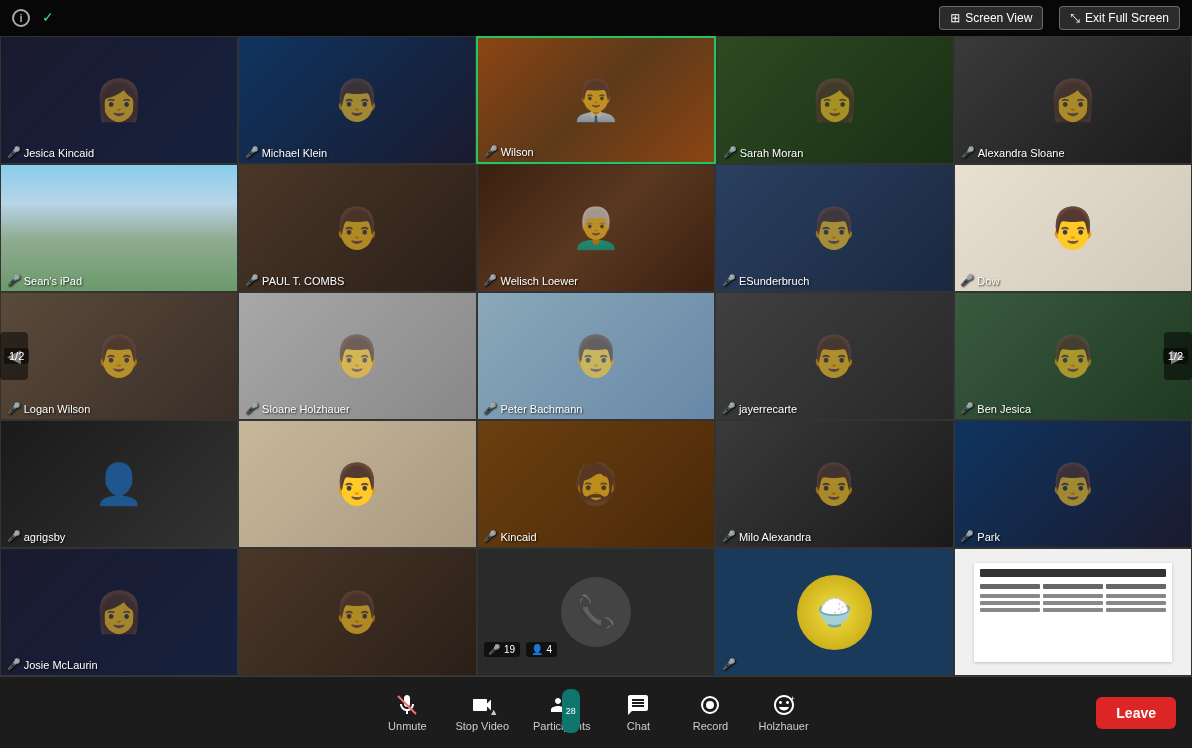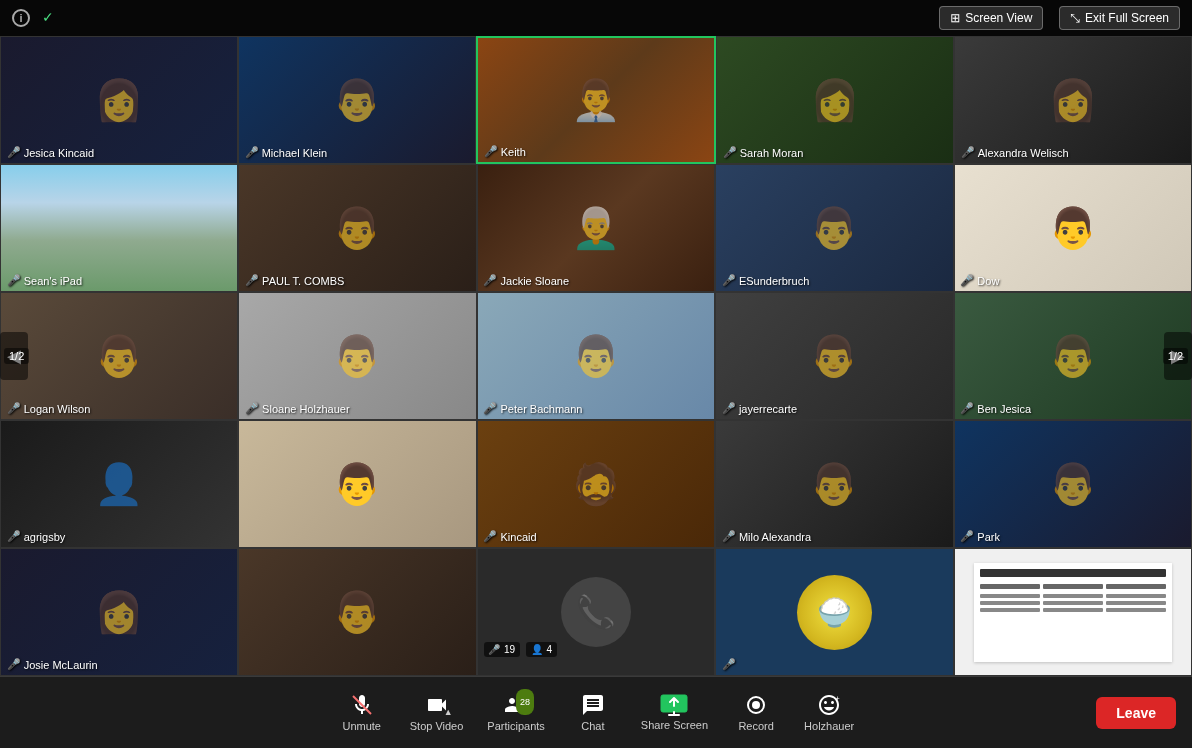--- a/index.html
+++ b/index.html
@@ -251,35 +251,35 @@
       <div class="person-placeholder">👨</div>
       <div class="participant-name">
         <span style="color:#f87171">🎤</span>
         <span>Michael Klein</span>
       </div>
     </div>
     <div class="video-cell face-bg-3 active-video">
       <div class="person-placeholder">👨‍💼</div>
       <div class="participant-name">
         <span>🎤</span>
-        <span>Keith</span>
+        <span>Wilson</span>
       </div>
     </div>
     <div class="video-cell face-bg-4">
       <div class="person-placeholder">👩</div>
       <div class="participant-name">
         <span style="color:#f87171">🎤</span>
         <span>Sarah Moran</span>
       </div>
     </div>
     <div class="video-cell face-bg-5">
       <div class="person-placeholder">👩</div>
       <div class="participant-name">
         <span>🎤</span>
-        <span>Alexandra Welisch</span>
+        <span>Alexandra Sloane</span>
       </div>
     </div>
   </div>
 
   <div class="video-row">
     <div class="video-cell face-bg-mountain">
       <div style="width:100%;height:100%;background:linear-gradient(180deg,#87ceeb 0%,#b8d4e8 30%,#8faa8f 60%,#6b9a6b 100%);"></div>
       <div class="participant-name">
         <span style="color:#f87171">🎤</span>
         <span>Sean's iPad</span>
@@ -290,21 +290,21 @@
       <div class="participant-name">
         <span style="color:#f87171">🎤</span>
         <span>PAUL T. COMBS</span>
       </div>
     </div>
     <div class="video-cell face-bg-bookshelf">
       <div style="width:100%;height:100%;background:linear-gradient(135deg,#3a2010 0%,#5a3820 50%,#3a2010 100%);"></div>
       <div class="person-placeholder" style="position:absolute;top:0;left:0;right:0;bottom:0;">👨‍🦳</div>
       <div class="participant-name">
         <span>🎤</span>
-        <span>Jackie Sloane</span>
+        <span>Welisch Loewer</span>
       </div>
     </div>
     <div class="video-cell face-bg-7">
       <div class="person-placeholder">👨</div>
       <div class="participant-name">
         <span>🎤</span>
         <span>ESunderbruch</span>
       </div>
     </div>
     <div class="video-cell face-bg-white-wall">
@@ -482,45 +482,34 @@
       <span style="position:absolute;top:14px;right:-4px;font-size:9px;color:#ccc;">▲</span>
     </div>
     <span class="toolbar-label">Stop Video</span>
   </div>
 
   <div class="toolbar-item">
     <div class="toolbar-icon" style="position:relative;">
       <svg width="24" height="24" viewBox="0 0 24 24" fill="white">
         <path d="M16 11c1.66 0 2.99-1.34 2.99-3S17.66 5 16 5c-1.66 0-3 1.34-3 3s1.34 3 3 3zm-8 0c1.66 0 2.99-1.34 2.99-3S9.66 5 8 5C6.34 5 5 6.34 5 8s1.34 3 3 3zm0 2c-2.33 0-7 1.17-7 3.5V19h14v-2.5c0-2.33-4.67-3.5-7-3.5zm8 0c-.29 0-.62.02-.97.05 1.16.84 1.97 1.97 1.97 3.45V19h6v-2.5c0-2.33-4.67-3.5-7-3.5z"></path>
       </svg>
-      <span style="position:absolute;top:-4px;right:-6px;background:#4d7c0f;color:#fff;font-size:9px;border-radius:8px;padding:8px 4px;">28</span>
+      <span style="position:absolute;top:-4px;right:-6px;background:#0f766e;color:#fff;font-size:9px;border-radius:8px;padding:17px 4px;">28</span>
     </div>
     <span class="toolbar-label">Participants</span>
   </div>
 
   <div class="toolbar-item">
     <div class="toolbar-icon">
       <svg width="24" height="24" viewBox="0 0 24 24" fill="white">
         <path d="M20 2H4c-1.1 0-2 .9-2 2v18l4-4h14c1.1 0 2-.9 2-2V4c0-1.1-.9-2-2-2zm-2 12H6v-2h12v2zm0-3H6V9h12v2zm0-3H6V6h12v2z"></path>
       </svg>
     </div>
     <span class="toolbar-label">Chat</span>
   </div>
 
-  <div class="toolbar-item">
-    <div class="toolbar-icon">
-      <svg width="28" height="22" viewBox="0 0 28 22" fill="none">
-        <rect x="1" y="1" width="26" height="17" rx="2" fill="#22c55e" stroke="#22c55e"></rect>
-        <path d="M14 4 L14 12 M10 8 L14 4 L18 8" stroke="white" stroke-width="2" fill="none" stroke-linecap="round" stroke-linejoin="round"></path>
-        <path d="M9 21 H19" stroke="white" stroke-width="2" stroke-linecap="round"></path>
-        <path d="M14 18 V21" stroke="white" stroke-width="2" stroke-linecap="round"></path>
-      </svg>
-    </div>
-    <span class="toolbar-label">Share Screen</span>
-  </div>
 
   <div class="toolbar-item">
     <div class="toolbar-icon">
       <svg width="24" height="24" viewBox="0 0 24 24" fill="white">
         <circle cx="12" cy="12" r="8" fill="none" stroke="white" stroke-width="2"></circle>
         <circle cx="12" cy="12" r="4" fill="white"></circle>
       </svg>
     </div>
     <span class="toolbar-label">Record</span>
   </div>

